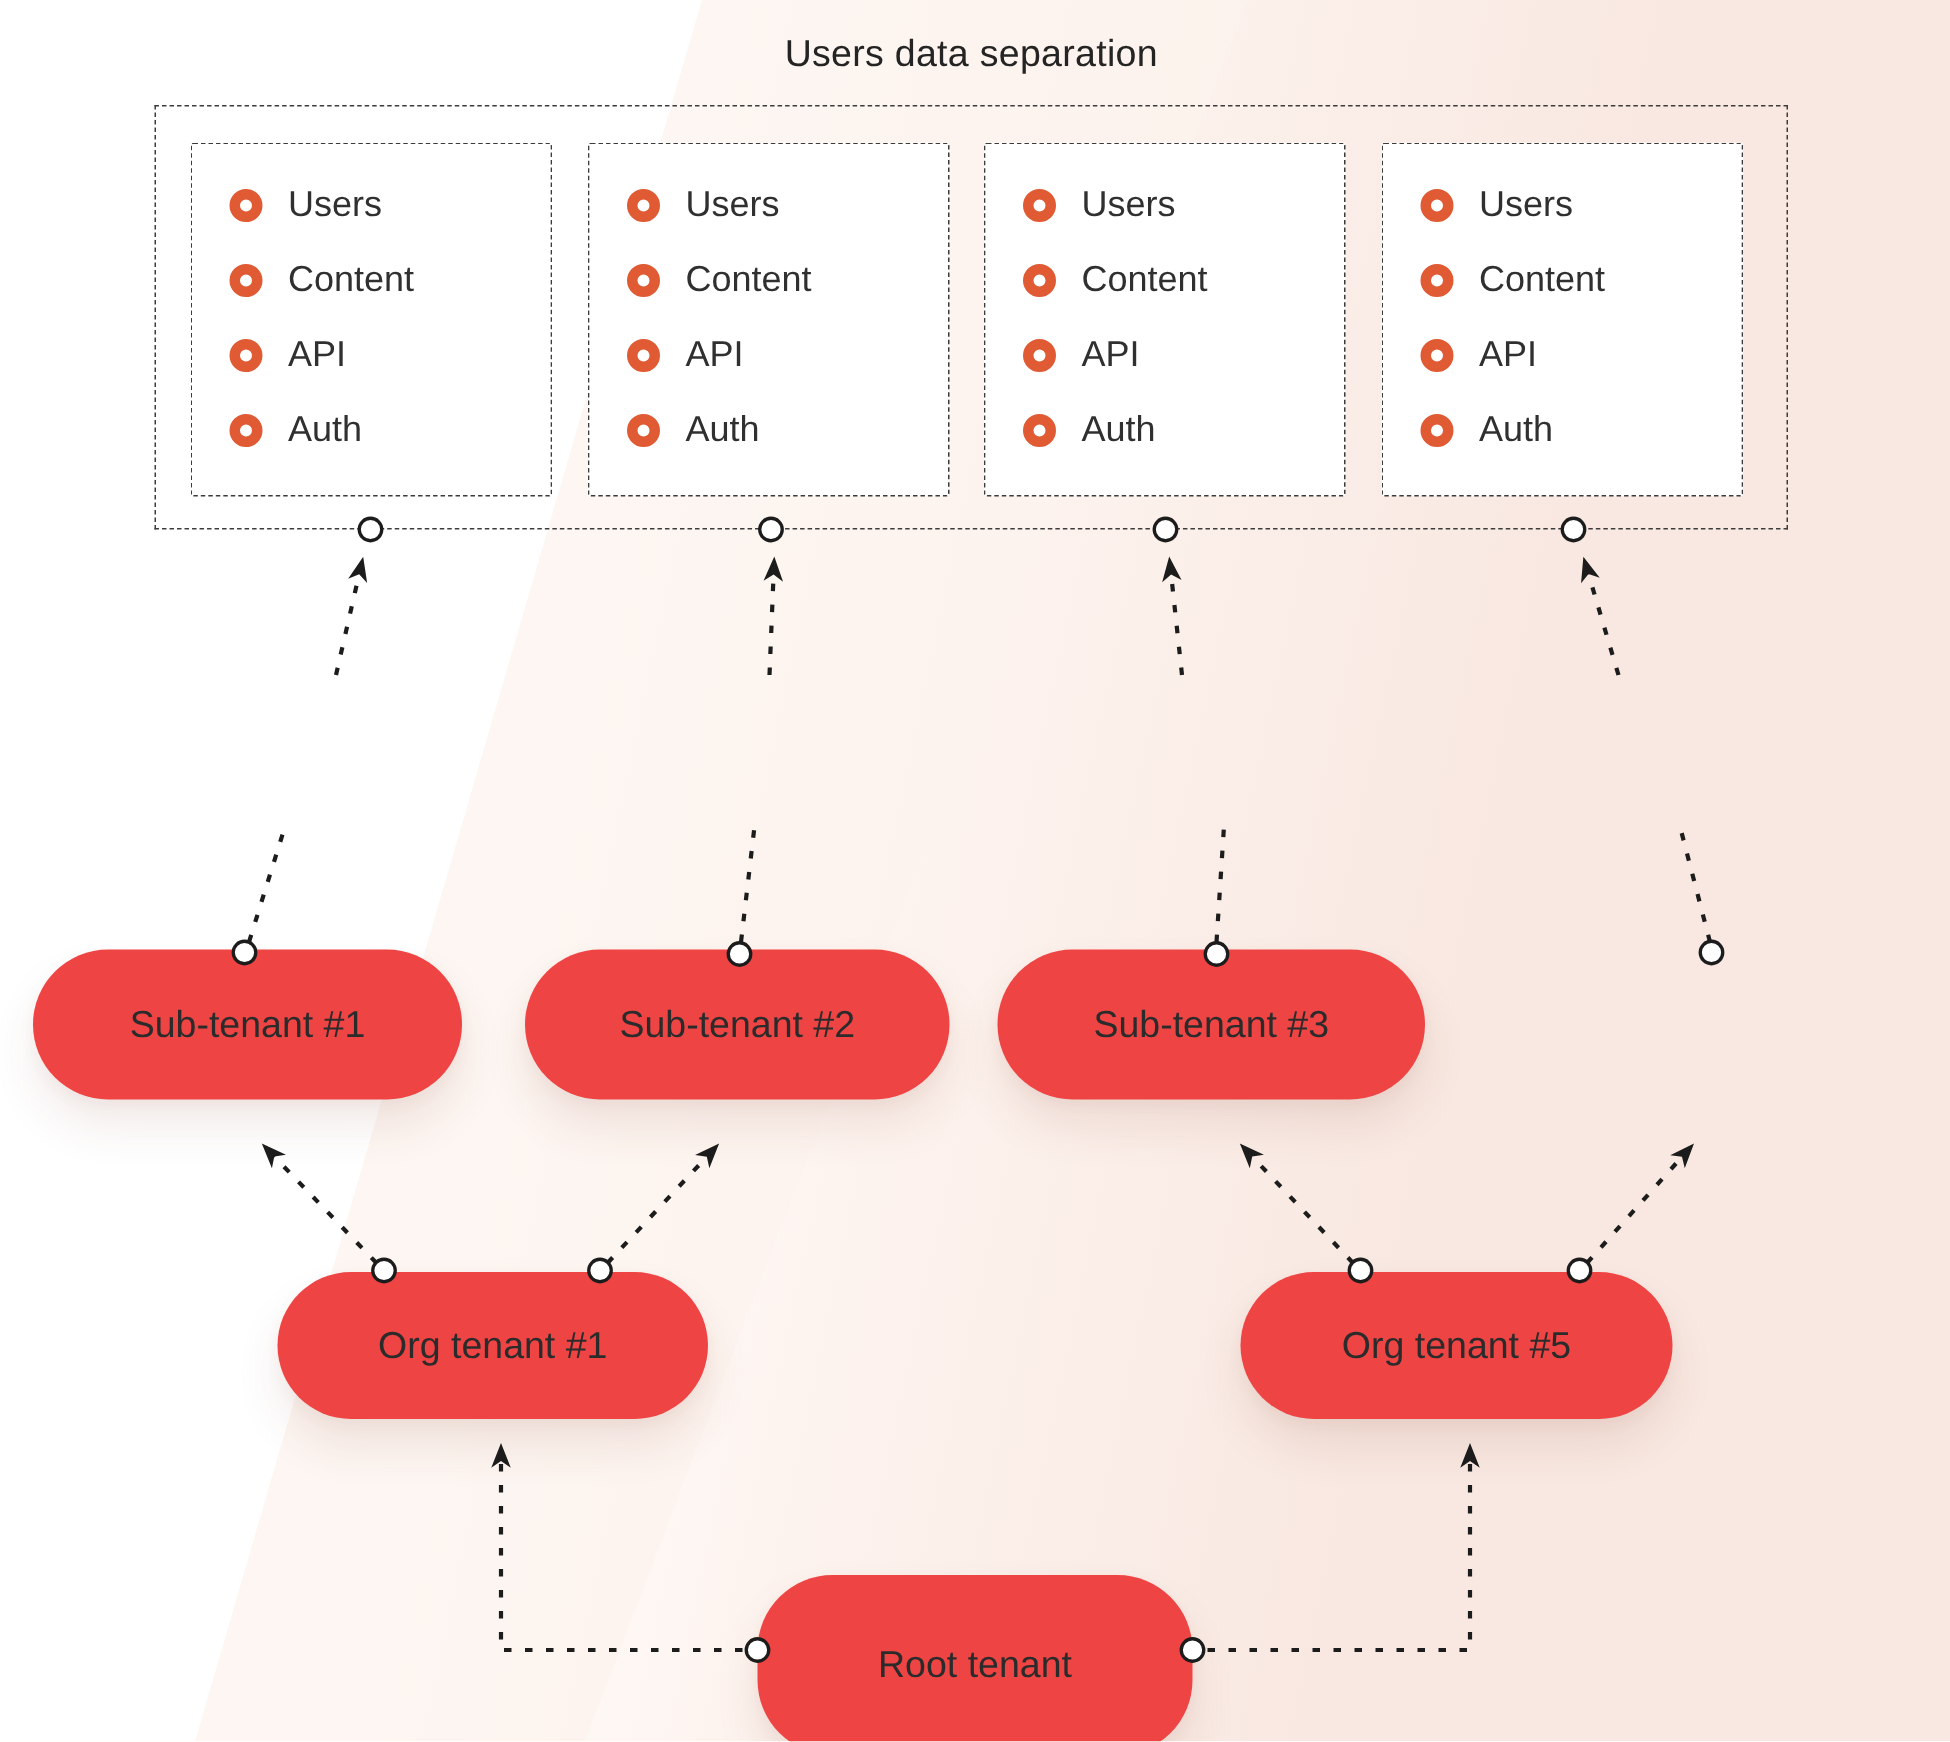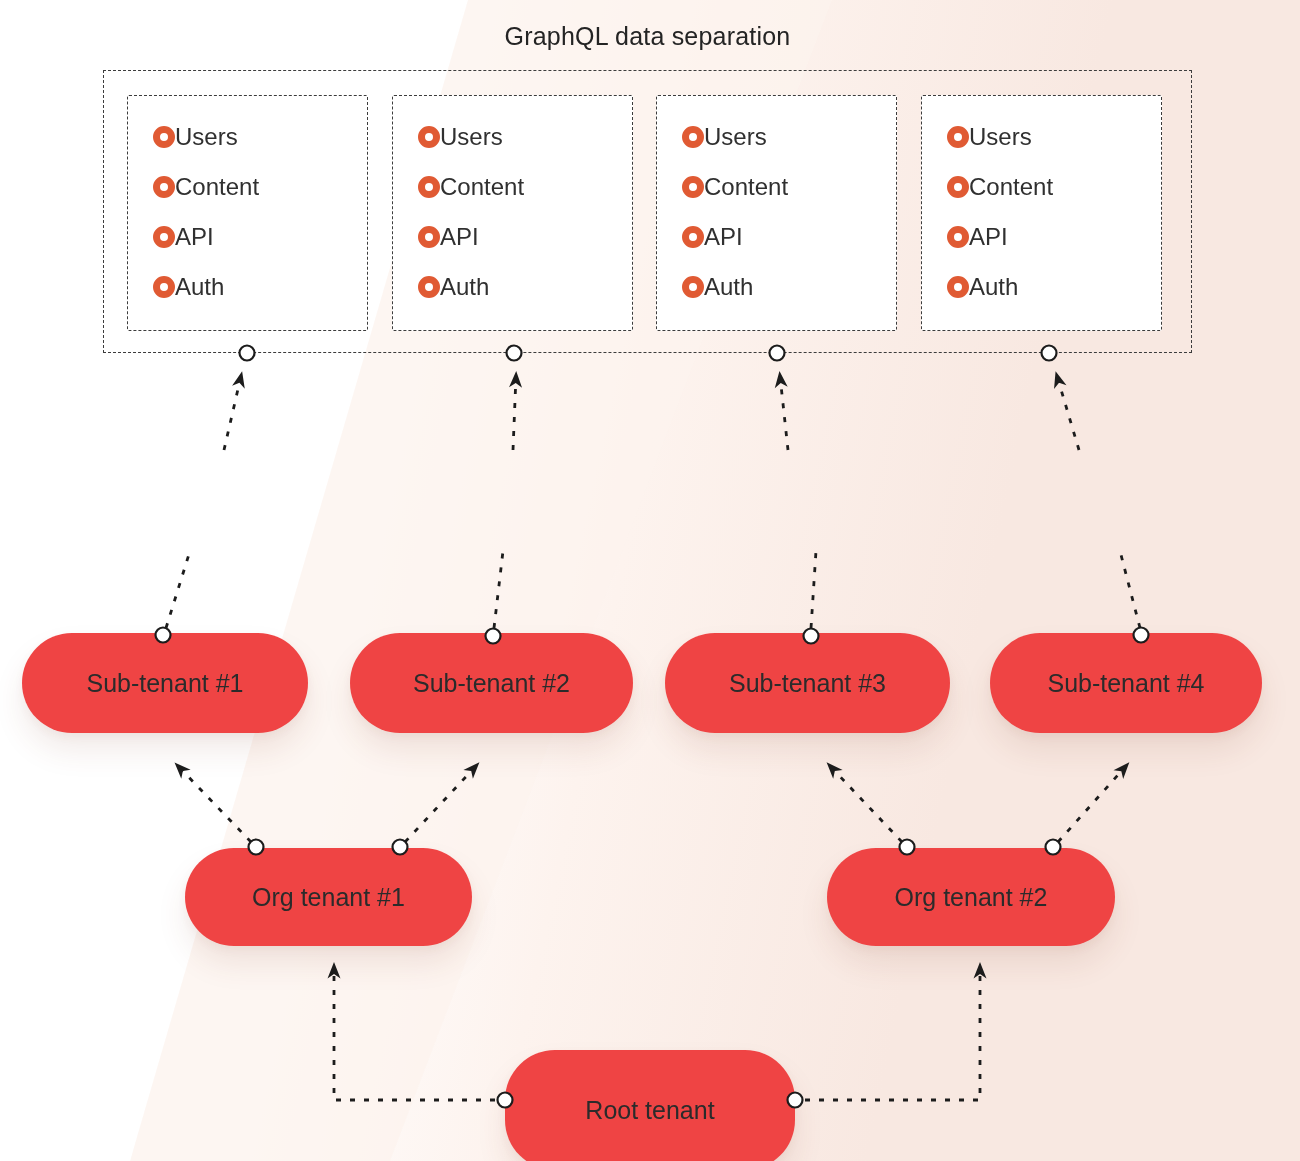--- a/index.html
+++ b/index.html
@@ -55,21 +55,21 @@
   .tenant-item{
     display:flex;align-items:center;height:50px;padding-left:25px;
   }
   .bullet{
     width:22px;height:22px;border-radius:50%;
     box-sizing:border-box;background:#ffffff;
     border:7px solid var(--bullet-color,#E05A33);
     flex:0 0 22px;
   }
   .tenant-item span{
-    font-size:24px;color:#303030;
+    margin-left:17px;font-size:24px;color:#303030;
   }
 
   
   .banner{
     position:absolute;left:95px;top:450px;width:1110px;height:98px;
     background:var(--banner-color,#E5663D);
     border-radius:49px;
     display:flex;align-items:center;justify-content:center;
     color:#ffffff;font-size:25px;letter-spacing:.2px;
     box-shadow:0 10px 22px rgba(190,80,40,.18);
@@ -106,21 +106,21 @@
 <body>
 
 <div class="canvas">
 
   <div class="bg-grad"></div>
   <div class="bg-band"></div>
   <div class="bg-wedge"></div>
 
   <div class="layer">
 
-    <div class="diagram-title">GraphQL data separation</div>
+    <div class="diagram-title">Users data separation</div>
 
     <div class="outer-box"></div>
 
     <div class="tenant-box tb1">
       <div class="tenant-item">
           <i class="bullet"></i>
           <span>Users</span>
         </div>
       <div class="tenant-item">
           <i class="bullet"></i>
@@ -193,29 +193,26 @@
 
     <div class="pill sub sub1">
         <span>Sub-tenant #1</span>
       </div>
     <div class="pill sub sub2">
         <span>Sub-tenant #2</span>
       </div>
     <div class="pill sub sub3">
         <span>Sub-tenant #3</span>
       </div>
-    <div class="pill sub sub4">
-        <span>Sub-tenant #4</span>
-      </div>
 
     <div class="pill org org1">
         <span>Org tenant #1</span>
       </div>
     <div class="pill org org2">
-        <span>Org tenant #2</span>
+        <span>Org tenant #5</span>
       </div>
 
     <div class="pill root">
         <span>Root tenant</span>
       </div>
   </div>
 
   <svg class="overlay" width="1300" height="1161" viewBox="0 0 1300 1161">
     <defs>
       <marker id="arrow" markerUnits="userSpaceOnUse" markerWidth="20" markerHeight="16" refX="12" refY="7" orient="auto">

